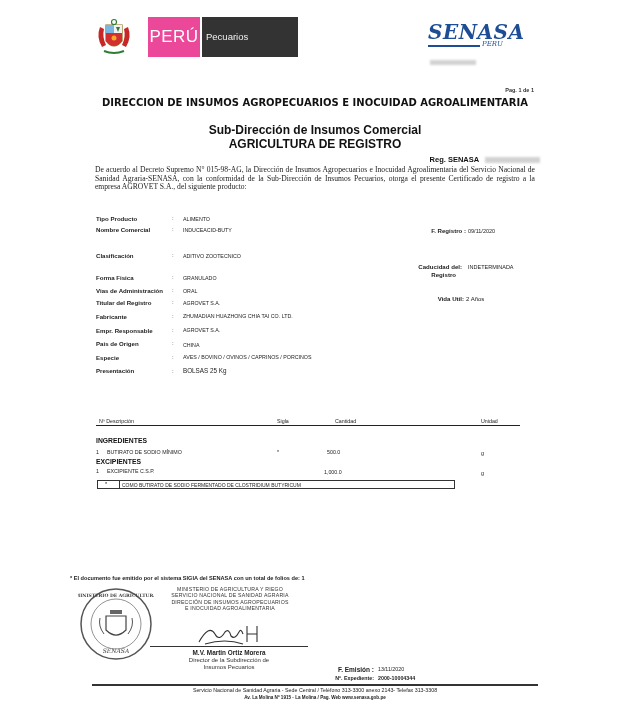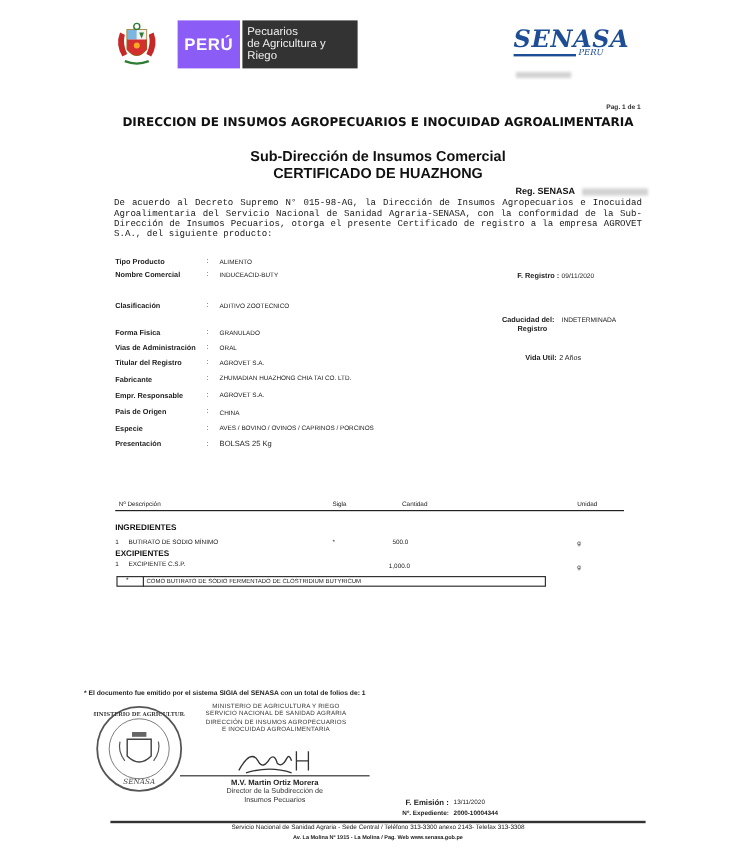--- a/index.html
+++ b/index.html
@@ -1,34 +1,34 @@
 <!DOCTYPE html>
 <html><head>
 <meta charset="utf-8">
 <style>
   html, body { margin:0; padding:0; background:#ffffff; }
   body { width:618px; height:710px; position:relative; overflow:hidden; font-family:"Liberation Sans", sans-serif; color:#111; }
   .abs { position:absolute; }
   
   .crest { left:94px; top:17px; width:40px; height:40px; }
-  .peru-box { left:148px; top:17px; width:52px; height:40px; background:#8b5cf6; color:#fff; font-size:14px; display:flex; align-items:center; justify-content:center; letter-spacing:0.5px;font-weight:bold; }
+  .peru-box { left:148px; top:17px; width:52px; height:40px; background:#ec4899; color:#fff; font-size:17px; display:flex; align-items:center; justify-content:center; letter-spacing:0.5px; }
   .min-box { left:202px; top:17px; width:96px; height:40px; background:#333333; color:#f0f0f0; font-size:9.5px; line-height:10px; padding-left:4px; box-sizing:border-box; display:flex; flex-direction:column; justify-content:center; }
   .senasa { left:428px; top:20px; width:80px; text-align:center; color:#1c4d95; font-family:"DejaVu Serif", serif; font-weight:bold; font-style:italic; font-size:20px; letter-spacing:0.5px; }
   .senasa-line { left:428px; top:45px; width:52px; height:2px; background:#1c4d95; }
   .senasa-peru { left:482px; top:40px; color:#1c4d95; font-family:"DejaVu Serif", serif; font-weight:normal; font-style:italic; font-size:7px; }
   .blur { background:#bbb; filter:blur(1.3px); opacity:0.65; }
   .pag { right:84px; top:87px; font-size:5.5px; color:#333; font-weight:bold; }
   
   .title { left:90px; width:450px; text-align:center; font-weight:bold; }
   .t1 { top:96px; font-family:"DejaVu Sans", sans-serif; font-size:10px; line-height:13px; }
   .t3 { top:123px; font-size:12px; }
   .t4 { top:137px; font-size:12px; }
   .reg { top:155px; font-size:7.5px;text-align:right; }
   .reg-val { display:inline-block; width:55px; height:6px; vertical-align:middle; margin-left:4px; }
-  .intro { left:95px; top:166px; width:440px; font-family:Liberation Mono, monospace; font-size:7.6px; line-height:8.6px; text-align:justify; color:#222; }
+  .intro { left:95px; top:166px; width:440px; font-family:Liberation Serif, serif; font-size:7.6px; line-height:8.6px; text-align:justify; color:#222; }
   
   .flabel { left:96px; font-size:6.1px; font-weight:bold; color:#222; }
   .fcolon { left:172px; font-size:6px; color:#333; }
   .fval { left:183px; font-size:5.3px; color:#222; }
   .rlabel { font-size:6.1px; font-weight:bold; color:#222; text-align:right; }
   .rval { font-size:5.5px; color:#222; }
   
   .th { top:418px; font-size:5.3px; color:#222; }
   .thline { left:96px; top:425px; width:424px; height:1px; background:#222; }
   .sect { left:96px; font-size:6.8px; font-weight:bold; }
@@ -64,31 +64,30 @@
   <rect x="20" y="8" width="8" height="8" fill="#f2f2f2"></rect>
   <path d="M22 10 L24 15 L26 10 Z" fill="#2e7d32"></path>
   <path d="M12 16 L28 16 L28 24 Q20 34 12 24 Z" fill="#d32f2f"></path>
   <circle cx="20" cy="21" r="2.5" fill="#f9a825"></circle>
   <circle cx="20" cy="5" r="2.5" fill="none" stroke="#2e7d32" stroke-width="1.2"></circle>
   <path d="M10 34 Q20 38 30 34" stroke="#2e7d32" stroke-width="2" fill="none"></path>
 </svg>
 <div class="abs peru-box">PERÚ</div>
 <div class="abs min-box">
   <span>Pecuarios</span>
-  <span>de Agricultura y Riego</span>
 </div>
 <div class="abs senasa">SENASA</div>
 <div class="abs senasa-line"></div>
 <div class="abs senasa-peru">PERU</div>
 <div class="abs blur" style="left:430px;top:60px;width:46px;height:5px;"></div>
 <div class="abs pag">Pag. 1 de 1</div>
 
 <div class="abs title t1">DIRECCION DE INSUMOS AGROPECUARIOS E INOCUIDAD AGROALIMENTARIA</div>
 <div class="abs title t3">Sub-Dirección de Insumos Comercial</div>
-<div class="abs title t4">CERTIFICADO DE HUAZHONG</div>
+<div class="abs title t4">AGRICULTURA DE REGISTRO</div>
 <div class="abs title reg">
   <span>Reg. SENASA</span>
   <span class="reg-val blur"></span>
 </div>
 
 <div class="abs intro">De acuerdo al Decreto Supremo N° 015-98-AG, la Dirección de Insumos Agropecuarios e Inocuidad Agroalimentaria del Servicio Nacional de Sanidad Agraria-SENASA, con la conformidad de la Sub-Dirección de Insumos Pecuarios, otorga el presente Certificado de  registro a la empresa AGROVET S.A.,  del siguiente producto:</div>
 
 <div class="abs flabel" style="top:215px">Tipo Producto</div>
 <div class="abs fcolon" style="top:215px">:</div>
 <div class="abs fval" style="top:216px">ALIMENTO</div>

